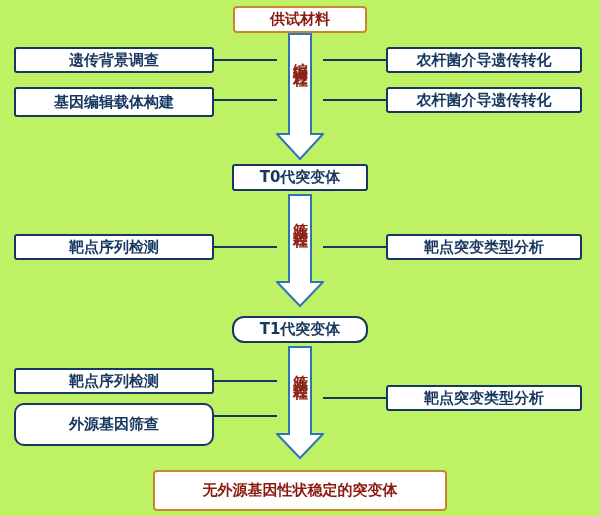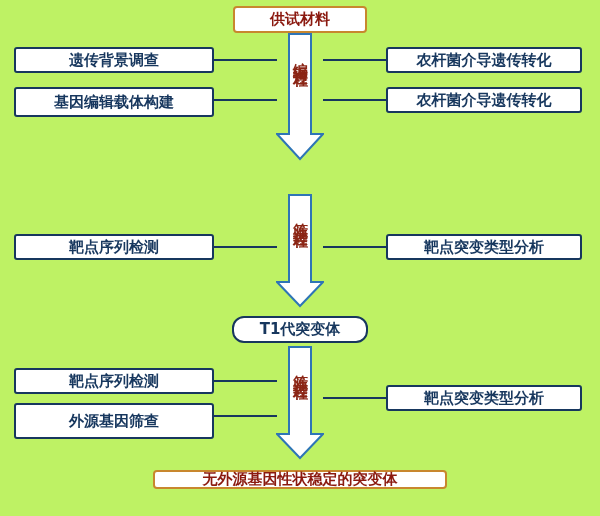--- a/index.html
+++ b/index.html
@@ -49,20 +49,21 @@
 
   <div class="node" style="left:386px;top:47px;width:196px;height:26px;">农杆菌介导遗传转化</div>
   <div class="hline" style="left:323px;top:59px;width:63px;"></div>
 
   <div class="node" style="left:14px;top:87px;width:200px;height:30px;">基因编辑载体构建</div>
   <div class="hline" style="left:214px;top:99px;width:63px;"></div>
 
   <div class="node" style="left:386px;top:87px;width:196px;height:26px;">农杆菌介导遗传转化</div>
   <div class="hline" style="left:323px;top:99px;width:63px;"></div>
 
+  <div class="node" style="left:232px;top:164px;width:136px;height:27px;">T0代突变体</div>
 
   <div class="arrow" style="left:276px;top:194px;">
     <svg width="48" height="114" viewBox="0 0 48 114">
       <polygon points="13,1 13,88 1,88 24,112 47,88 35,88 35,1" fill="#ffffff" stroke="#2e75b6" stroke-width="2" stroke-linejoin="miter"></polygon>
     </svg>
   </div>
   <div class="vlabel" style="left:300px;top:211px;">筛选过程</div>
 
   <div class="node" style="left:14px;top:234px;width:200px;height:26px;">靶点序列检测</div>
   <div class="hline" style="left:214px;top:246px;width:63px;"></div>
@@ -75,21 +76,21 @@
   <div class="arrow" style="left:276px;top:346px;">
     <svg width="48" height="114" viewBox="0 0 48 114">
       <polygon points="13,1 13,88 1,88 24,112 47,88 35,88 35,1" fill="#ffffff" stroke="#2e75b6" stroke-width="2" stroke-linejoin="miter"></polygon>
     </svg>
   </div>
   <div class="vlabel" style="left:300px;top:363px;">筛选过程</div>
 
   <div class="node" style="left:14px;top:368px;width:200px;height:26px;">靶点序列检测</div>
   <div class="hline" style="left:214px;top:380px;width:63px;"></div>
 
-  <div class="node" style="left:14px;top:403px;width:200px;height:36px;">外源基因筛查</div>
+  <div class="node" style="left:14px;top:403px;width:200px;height:43px;border-radius:10px;">外源基因筛查</div>
   <div class="hline" style="left:214px;top:415px;width:63px;"></div>
 
   <div class="node" style="left:386px;top:385px;width:196px;height:26px;">靶点突变类型分析</div>
   <div class="hline" style="left:323px;top:397px;width:63px;"></div>
 
-  <div class="node terminal" style="left:153px;top:470px;width:294px;height:19px;">无外源基因性状稳定的突变体</div>
+  <div class="node terminal" style="left:153px;top:470px;width:294px;height:41px;">无外源基因性状稳定的突变体</div>
 
 </div>
 
 </body></html>

